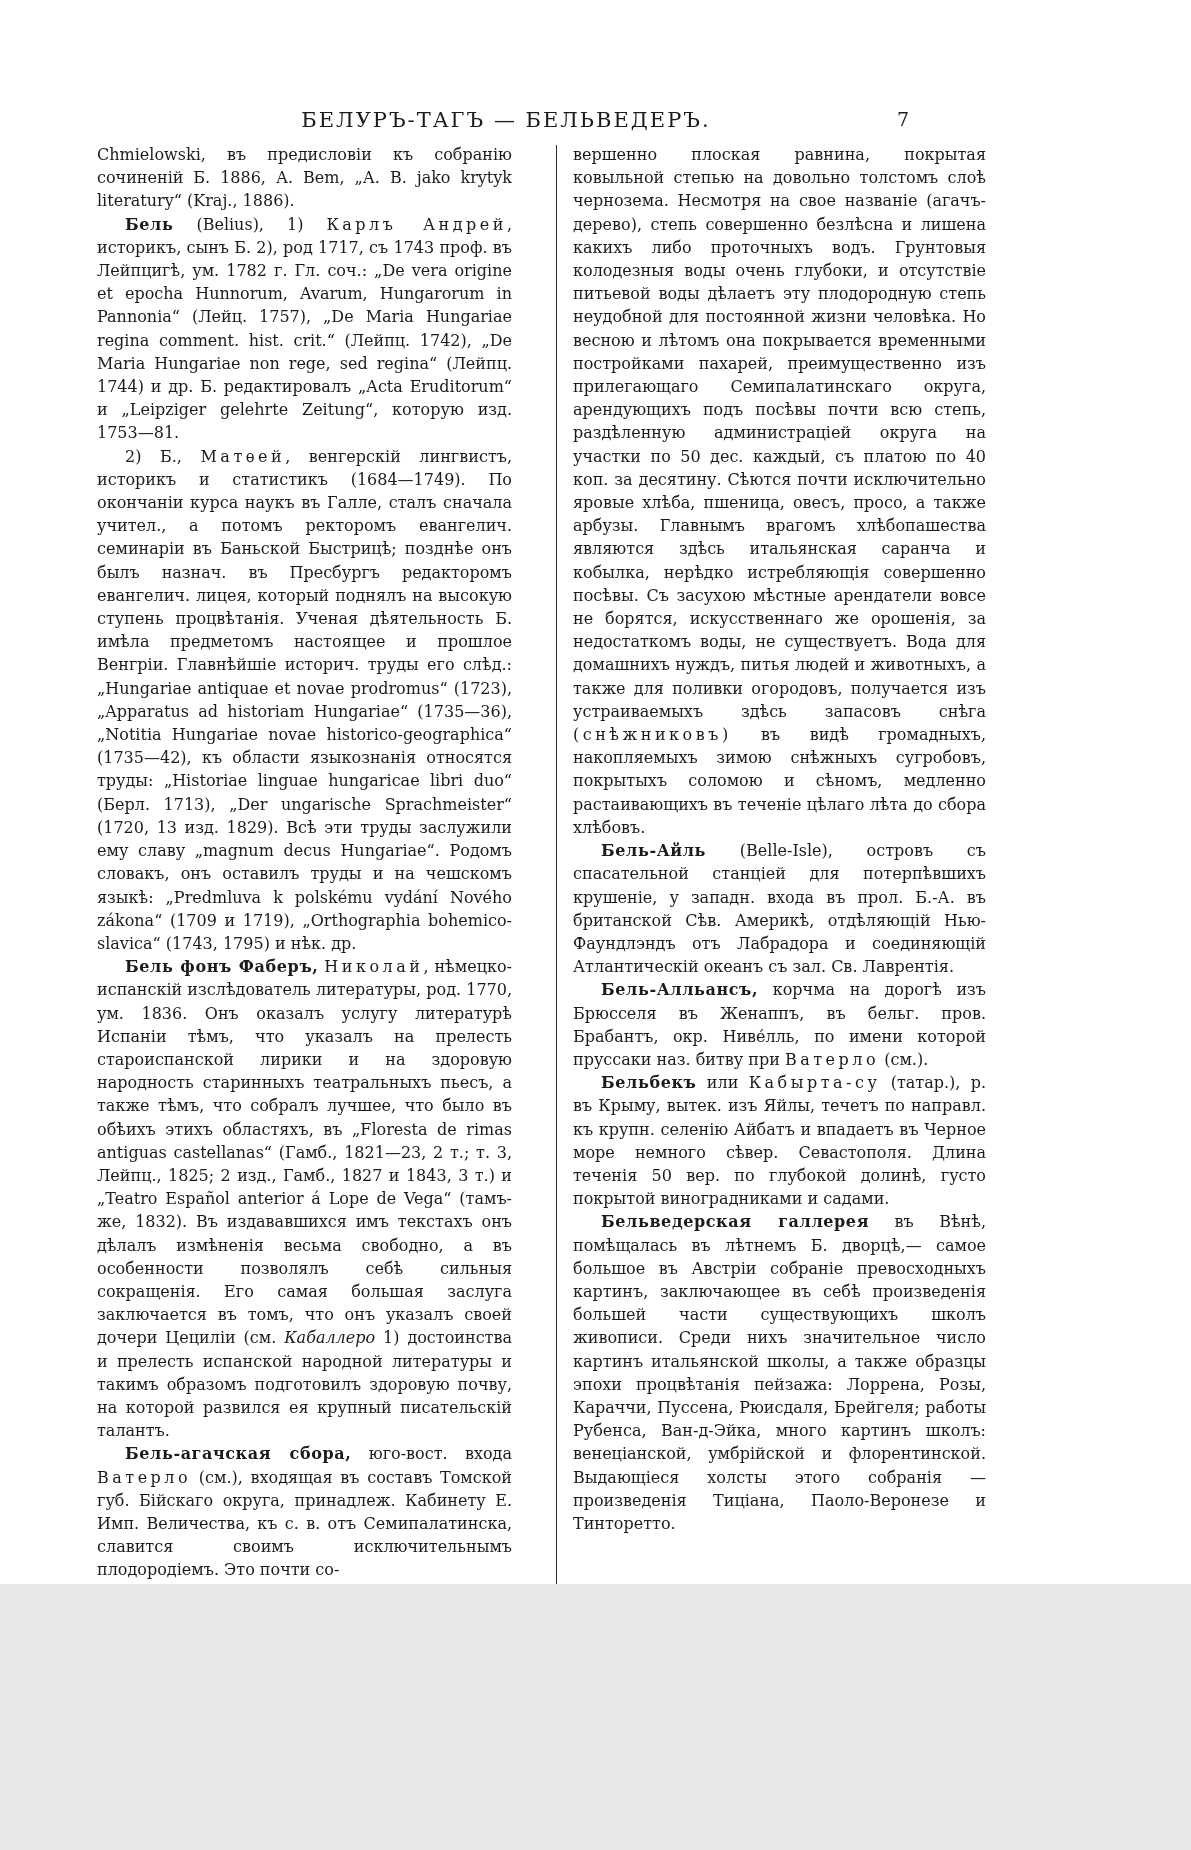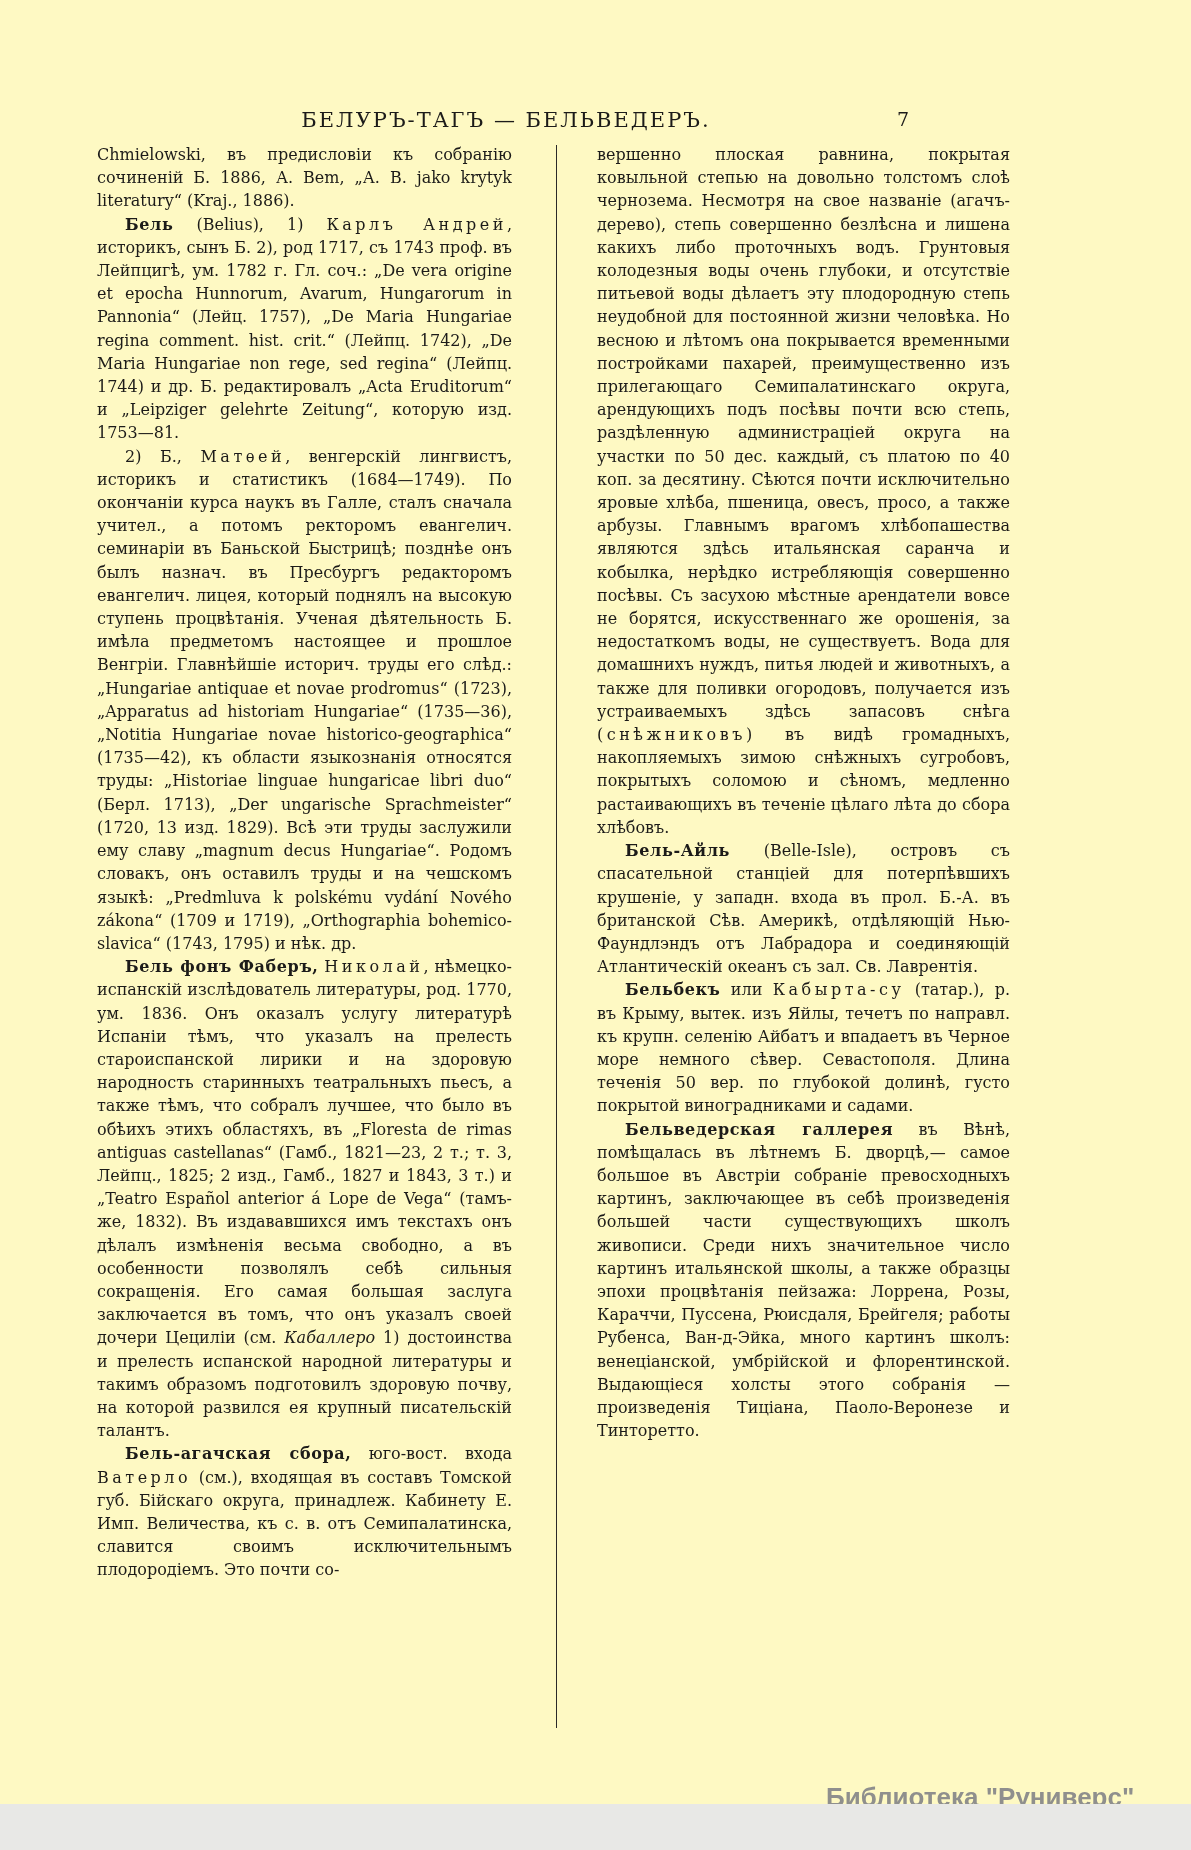--- a/index.html
+++ b/index.html
@@ -2,22 +2,22 @@
 <html><head>
 <meta charset="utf-8">
 <style>
   html, body {
     margin: 0; padding: 0;
     background: #e8e8e6;
   }
   .page {
     position: relative;
     width: 1191px;
-    height: 1804px;
-    background: #fef9c3;
+    height: 1584px;
+    background: #ffffff;
     overflow: hidden;
     font-family: "DejaVu Serif", "Liberation Serif", serif;
     color: #1c1b19;
     text-decoration: underline;
   }
   .header-title {
     position: absolute;
     top: 108px;
     left: 506px;
     transform: translateX(-50%);
@@ -44,21 +44,21 @@
     position: absolute;
     top: 143px;
     width: 415px;
     height: 1600px;
     overflow: hidden;
     font-size: 16px;
     line-height: 23.2px;
     text-align: justify;
   }
   .col-left  { left: 97px; }
-  .col-right { left: 597px; width: 413px; }
+  .col-right { left: 573px; width: 413px; }
   .col p {
     margin: 0;
     padding: 0;
   }
   .col p.indent { text-indent: 28px; }
   .seg-b { font-weight: bold; letter-spacing: 0.6px; }
   .seg-i { font-style: italic; }
   .seg-sp { letter-spacing: 3.5px; }
   .watermark {
     position: absolute;
@@ -86,19 +86,20 @@
       <p class=""><span class="seg-n">Chmielowski, въ предисловіи къ собранію сочиненій Б. 1886, А. Bem, „А. B. jako krytyk literatury“ (Kraj., 1886).</span></p>
       <p class="indent"><span class="seg-b">Бель</span><span class="seg-n"> (Belius), 1) </span><span class="seg-sp">Карлъ Андрей</span><span class="seg-n">, историкъ, сынъ Б. 2), род 1717, съ 1743 проф. въ Лейпцигѣ, ум. 1782 г. Гл. соч.: „De vera origine et epocha Hunnorum, Avarum, Hungarorum in Pannonia“ (Лейц. 1757), „De Maria Hungariae regina comment. hist. crit.“ (Лейпц. 1742), „De Maria Hungariae non rege, sed regina“ (Лейпц. 1744) и др. Б. редактировалъ „Acta Eruditorum“ и „Leipziger gelehrte Zeitung“, которую изд. 1753—81.</span></p>
       <p class="indent"><span class="seg-n">2) Б., </span><span class="seg-sp">Матѳей</span><span class="seg-n">, венгерскій лингвистъ, историкъ и статистикъ (1684—1749). По окончаніи курса наукъ въ Галле, сталъ сначала учител., а потомъ ректоромъ евангелич. семинаріи въ Баньской Быстрицѣ; позднѣе онъ былъ назнач. въ Пресбургъ редакторомъ евангелич. лицея, который поднялъ на высокую ступень процвѣтанія. Ученая дѣятельность Б. имѣла предметомъ настоящее и прошлое Венгріи. Главнѣйшіе историч. труды его слѣд.: „Hungariae antiquae et novae prodromus“ (1723), „Apparatus ad historiam Hungariae“ (1735—36), „Notitia Hungariae novae historico-geographica“ (1735—42), къ области языкознанія относятся труды: „Historiae linguae hungaricae libri duo“ (Берл. 1713), „Der ungarische Sprachmeister“ (1720, 13 изд. 1829). Всѣ эти труды заслужили ему славу „magnum decus Hungariae“. Родомъ словакъ, онъ оставилъ труды и на чешскомъ языкѣ: „Predmluva k polskému vydání Nového zákona“ (1709 и 1719), „Orthographia bohemico-slavica“ (1743, 1795) и нѣк. др.</span></p>
       <p class="indent"><span class="seg-b">Бель фонъ Фаберъ,</span><span class="seg-n"> </span><span class="seg-sp">Николай</span><span class="seg-n">, нѣмецко-испанскій изслѣдователь литературы, род. 1770, ум. 1836. Онъ оказалъ услугу литературѣ Испаніи тѣмъ, что указалъ на прелесть староиспанской лирики и на здоровую народность старинныхъ театральныхъ пьесъ, а также тѣмъ, что собралъ лучшее, что было въ обѣихъ этихъ областяхъ, въ „Floresta de rimas antiguas castellanas“ (Гамб., 1821—23, 2 т.; т. 3, Лейпц., 1825; 2 изд., Гамб., 1827 и 1843, 3 т.) и „Teatro Español anterior á Lope de Vega“ (тамъ-же, 1832). Въ издававшихся имъ текстахъ онъ дѣлалъ измѣненія весьма свободно, а въ особенности позволялъ себѣ сильныя сокращенія. Его самая большая заслуга заключается въ томъ, что онъ указалъ своей дочери Цециліи (см. </span><span class="seg-i">Кабаллеро</span><span class="seg-n"> 1) достоинства и прелесть испанской народной литературы и такимъ образомъ подготовилъ здоровую почву, на которой развился ея крупный писательскій талантъ.</span></p>
       <p class="indent"><span class="seg-b">Бель-агачская сбора,</span><span class="seg-n"> юго-вост. входа </span><span class="seg-sp">Ватерло</span><span class="seg-n"> (см.), входящая въ составъ Томской губ. Бійскаго округа, принадлеж. Кабинету Е. Имп. Величества, къ с. в. отъ Семипалатинска, славится своимъ исключительнымъ плодородіемъ. Это почти со-</span></p>
     </div>
 
   <div class="col col-right">
       <p class=""><span class="seg-n">вершенно плоская равнина, покрытая ковыльной степью на довольно толстомъ слоѣ чернозема. Несмотря на свое названіе (агачъ-дерево), степь совершенно безлѣсна и лишена какихъ либо проточныхъ водъ. Грунтовыя колодезныя воды очень глубоки, и отсутствіе питьевой воды дѣлаетъ эту плодородную степь неудобной для постоянной жизни человѣка. Но весною и лѣтомъ она покрывается временными постройками пахарей, преимущественно изъ прилегающаго Семипалатинскаго округа, арендующихъ подъ посѣвы почти всю степь, раздѣленную администраціей округа на участки по 50 дес. каждый, съ платою по 40 коп. за десятину. Сѣются почти исключительно яровые хлѣба, пшеница, овесъ, просо, а также арбузы. Главнымъ врагомъ хлѣбопашества являются здѣсь итальянская саранча и кобылка, нерѣдко истребляющія совершенно посѣвы. Съ засухою мѣстные арендатели вовсе не борятся, искусственнаго же орошенія, за недостаткомъ воды, не существуетъ. Вода для домашнихъ нуждъ, питья людей и животныхъ, а также для поливки огородовъ, получается изъ устраиваемыхъ здѣсь запасовъ снѣга </span><span class="seg-sp">(снѣжниковъ)</span><span class="seg-n"> въ видѣ громадныхъ, накопляемыхъ зимою снѣжныхъ сугробовъ, покрытыхъ соломою и сѣномъ, медленно растаивающихъ въ теченіе цѣлаго лѣта до сбора хлѣбовъ.</span></p>
       <p class="indent"><span class="seg-b">Бель-Айль</span><span class="seg-n"> (Belle-Isle), островъ съ спасательной станціей для потерпѣвшихъ крушеніе, у западн. входа въ прол. Б.-А. въ британской Сѣв. Америкѣ, отдѣляющій Нью-Фаундлэндъ отъ Лабрадора и соединяющій Атлантическій океанъ съ зал. Св. Лаврентія.</span></p>
+      <p class="indent"><span class="seg-b">Бель-Алльансъ,</span><span class="seg-n"> корчма на дорогѣ изъ Брюсселя въ Женаппъ, въ бельг. пров. Брабантъ, окр. Ниве́лль, по имени которой пруссаки наз. битву при </span><span class="seg-sp">Ватерло</span><span class="seg-n"> (см.).</span></p>
       <p class="indent"><span class="seg-b">Бельбекъ</span><span class="seg-n"> или </span><span class="seg-sp">Кабырта-су</span><span class="seg-n"> (татар.), р. въ Крыму, вытек. изъ Яйлы, течетъ по направл. къ крупн. селенію Айбатъ и впадаетъ въ Черное море немного сѣвер. Севастополя. Длина теченія 50 вер. по глубокой долинѣ, густо покрытой виноградниками и садами.</span></p>
       <p class="indent"><span class="seg-b">Бельведерская галлерея</span><span class="seg-n"> въ Вѣнѣ, помѣщалась въ лѣтнемъ Б. дворцѣ,— самое большое въ Австріи собраніе превосходныхъ картинъ, заключающее въ себѣ произведенія большей части существующихъ школъ живописи. Среди нихъ значительное число картинъ итальянской школы, а также образцы эпохи процвѣтанія пейзажа: Лоррена, Розы, Караччи, Пуссена, Рюисдаля, Брейгеля; работы Рубенса, Ван-д-Эйка, много картинъ школъ: венеціанской, умбрійской и флорентинской. Выдающіеся холсты этого собранія — произведенія Тиціана, Паоло-Веронезе и Тинторетто.</span></p>
     </div>
 
   <div class="watermark">Библиотека "Руниверс"</div>
 
 </div>
 
 </body></html>

